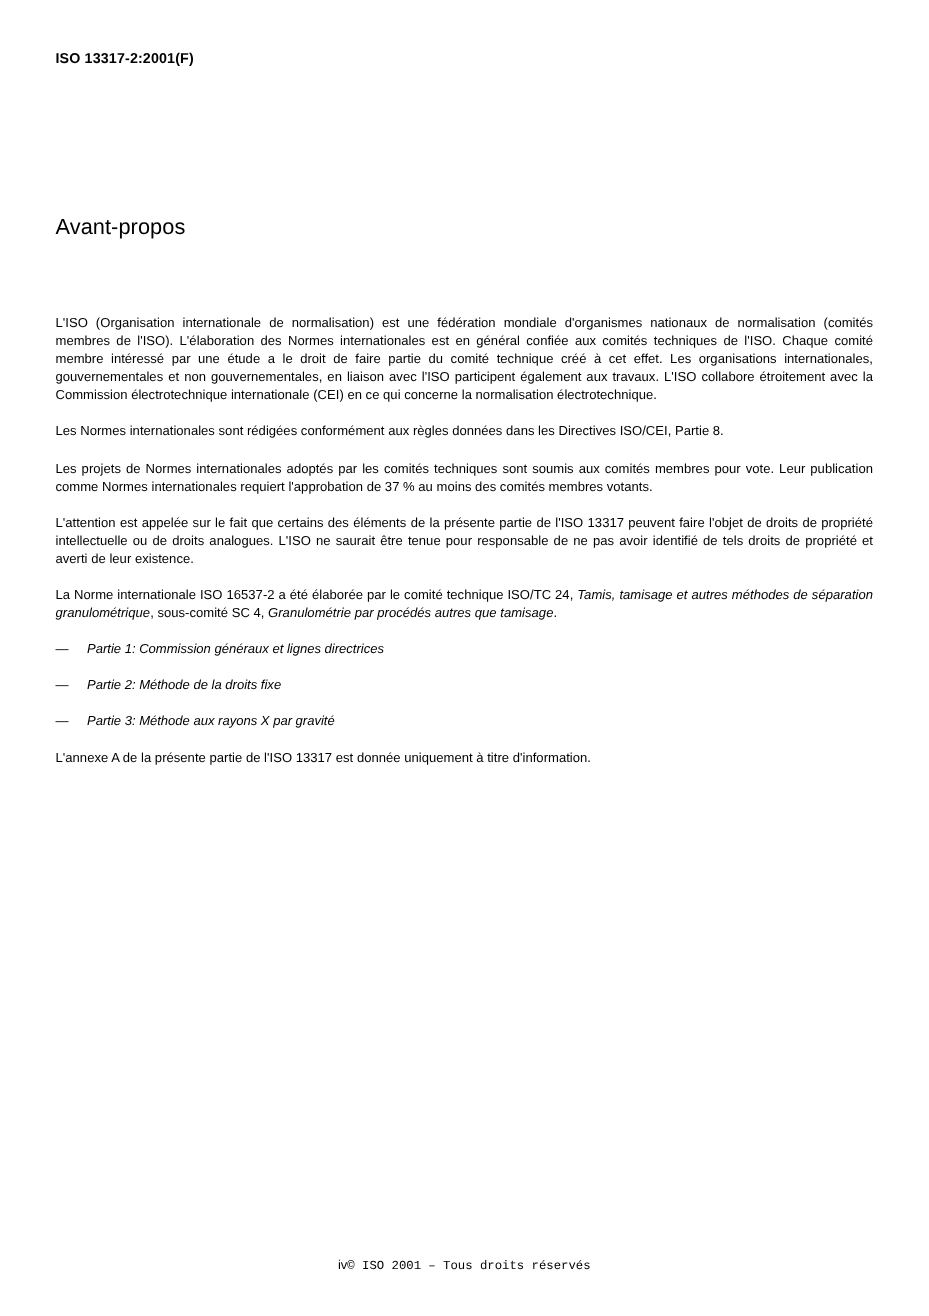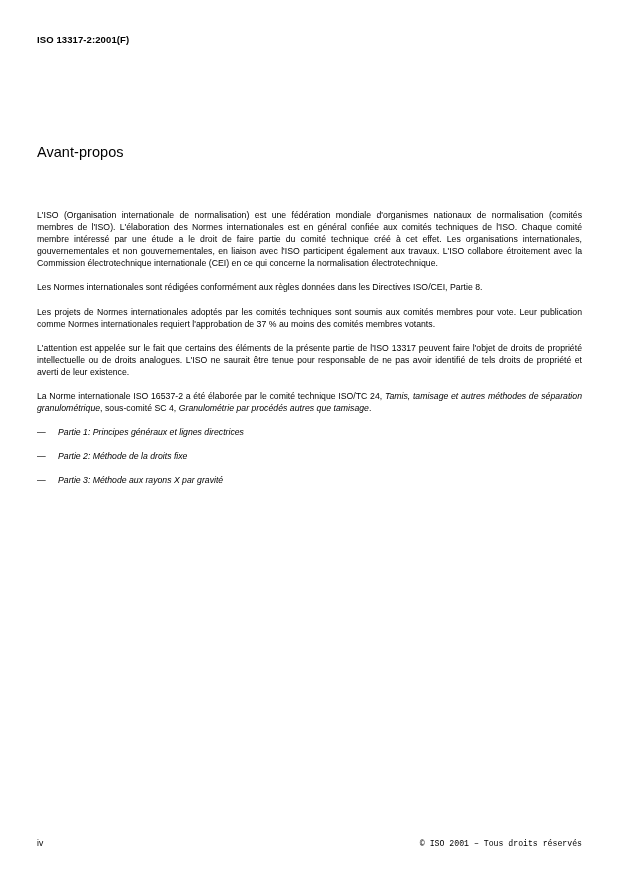--- a/index.html
+++ b/index.html
@@ -97,21 +97,21 @@
   .gap-before-list { margin-bottom: 10px; }
   .after-list { margin-top: 12px; }
 
   
   .doc-footer {
     position: absolute;
     left: 37px;
     right: 37px;
     top: 838px;
     display: flex;
-    justify-content: space-between;
+    justify-content: center;
     align-items: baseline;
     font-size: 8.2px;
     line-height: 11px;
   }
   .doc-footer .page-number {
     font-size: 8.6px;
   }
   .doc-footer .copyright {
     font-size: 8.2px;
     white-space: nowrap;
@@ -137,30 +137,31 @@
 
     <p class="para">L'attention est appelée sur le fait que certains des éléments de la présente partie de l'ISO 13317 peuvent faire l'objet de droits de propriété intellectuelle ou de droits analogues. L'ISO ne saurait être tenue pour responsable de ne pas avoir identifié de tels droits de propriété et averti de leur existence.</p>
 
     <p class="para">
       <span>La Norme internationale ISO 16537-2 a été élaborée par le comité technique ISO/TC 24, </span><span class="ital">Tamis, tamisage et autres méthodes de séparation granulométrique</span><span>, sous-comité SC 4, </span><span class="ital">Granulométrie par procédés autres que tamisage</span><span>.</span>
     </p>
 
 
     <ul class="part-list">
       <li>
-        <span class="dash">—</span><span>Partie 1: Principes généraux et lignes directrices</span>
+        <span class="dash">—</span><span>Partie 1: Commission généraux et lignes directrices</span>
       </li>
       <li>
         <span class="dash">—</span><span>Partie 2: Méthode de la droits fixe</span>
       </li>
       <li>
         <span class="dash">—</span><span>Partie 3: Méthode aux rayons X par gravité</span>
       </li>
     </ul>
 
+    <p class="para after-list">L'annexe A de la présente partie de l'ISO 13317 est donnée uniquement à titre d'information.</p>
 
   </div>
 
   <div class="doc-footer">
     <span class="page-number">iv</span>
     <span class="copyright">© ISO 2001 – Tous droits réservés</span>
   </div>
 
 </div>
 

